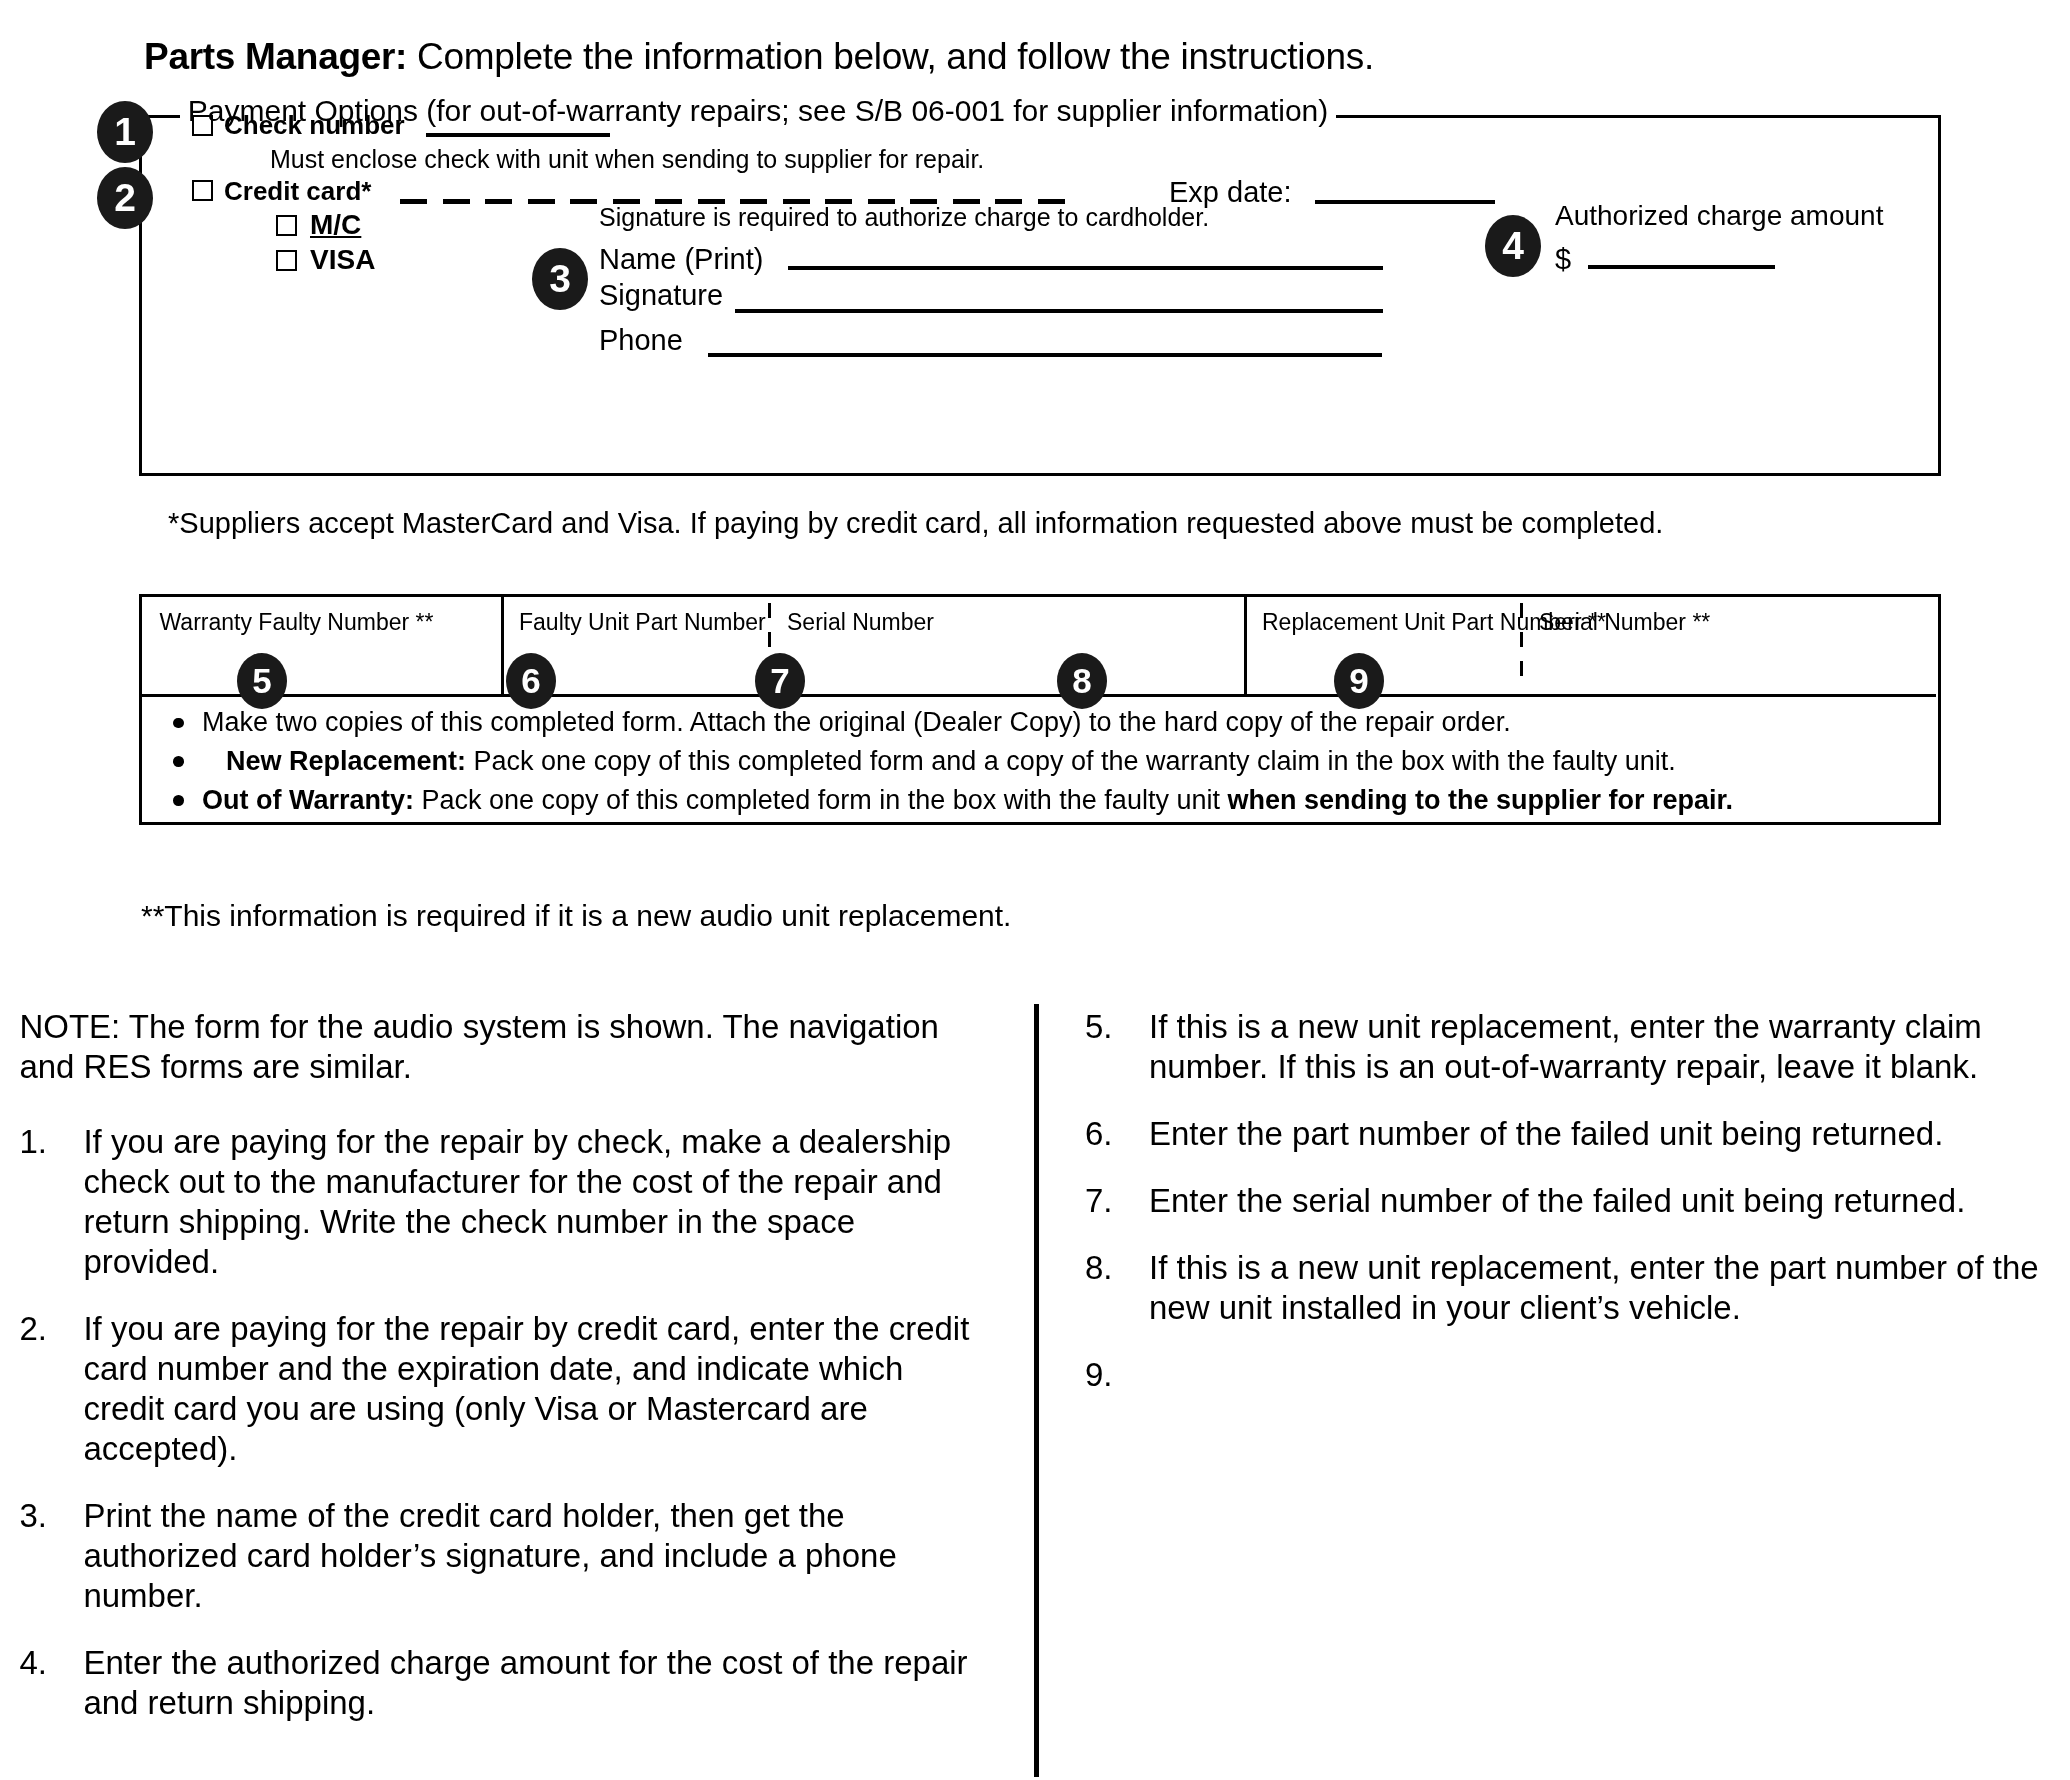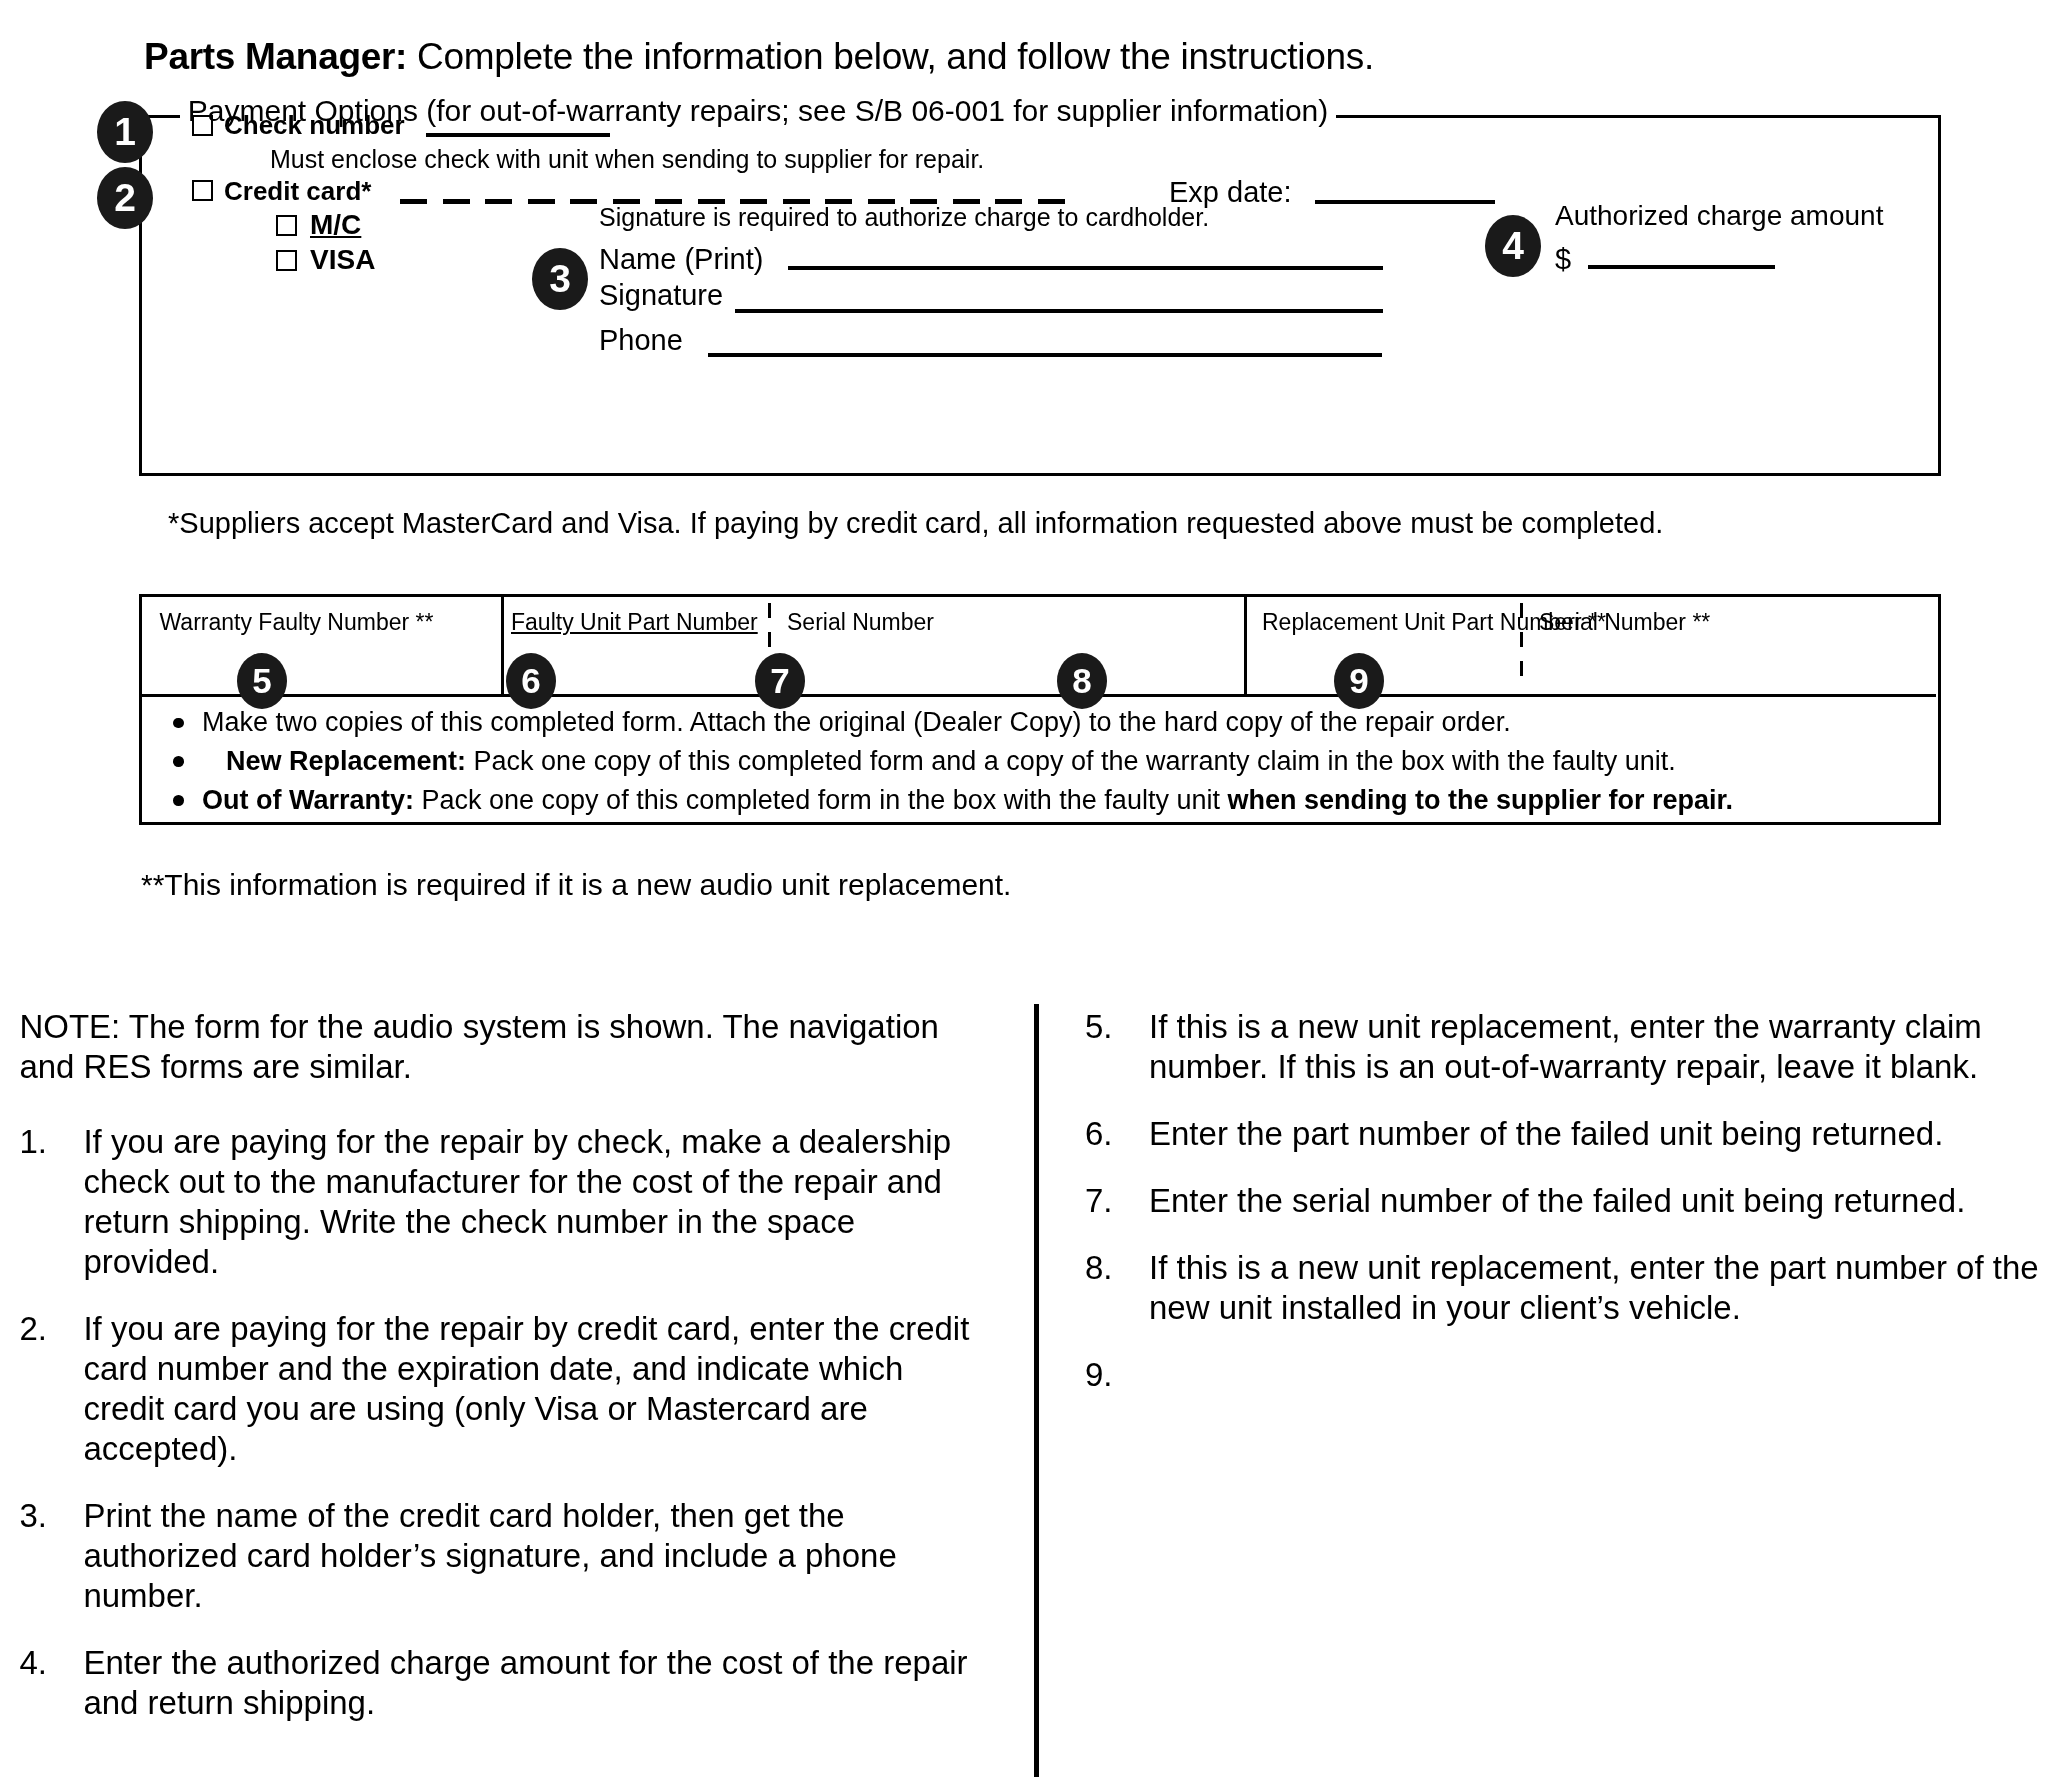--- a/index.html
+++ b/index.html
@@ -231,21 +231,21 @@
 
   <div class="abs tbl-vline" style="left:359px; top:0; height:97px;"></div>
   <div class="abs tbl-vline" style="left:1102px; top:0; height:97px;"></div>
 
   <div class="abs tbl-dashline" style="left:626px; top:5.8px; height:87px;"></div>
   <div class="abs tbl-dashline" style="left:1378px; top:5.8px; height:87px;"></div>
 
   <div class="abs tbl-hline" style="left:0; top:97px; width:1794px;"></div>
 
   <div class="abs col-head nowrap" style="left:17.5px; top:11.6px;">Warranty Faulty Number **</div>
-  <div class="abs col-head nowrap" style="left:369px; top:11.6px;text-decoration:underline;">Faulty Unit Part Number</div>
+  <div class="abs col-head nowrap" style="left:377px; top:11.6px;">Faulty Unit Part Number</div>
   <div class="abs col-head nowrap" style="left:645px; top:11.6px;">Serial Number</div>
   <div class="abs col-head nowrap" style="left:1120px; top:11.6px;">Replacement Unit Part Number **</div>
   <div class="abs col-head nowrap" style="left:1397px; top:11.6px;">Serial Number **</div>
 
   <div class="abs callout sm" style="left:95px; top:56px;">5</div>
   <div class="abs callout sm" style="left:364px; top:56px;">6</div>
   <div class="abs callout sm" style="left:613px; top:56px;">7</div>
   <div class="abs callout sm" style="left:915px; top:56px;">8</div>
   <div class="abs callout sm" style="left:1192px; top:56px;">9</div>
 
@@ -258,21 +258,21 @@
       <span class="bullet-dot"></span>
       <span style="font-weight:bold;margin-left:24px;">New Replacement:</span><span>  Pack one copy of this completed form and a copy of the warranty claim in the box with the faulty unit.</span>
     </div>
     <div class="bullet-line nowrap" style="position:relative; padding-left:29px;">
       <span class="bullet-dot"></span>
       <span style="font-weight:bold;">Out of Warranty:</span><span>  Pack one copy of this completed form in the box with the faulty unit </span><span style="font-weight:bold;">when sending to the supplier for repair.</span>
     </div>
   </div>
 </div>
 
-<div class="abs nowrap footnote" style="left:141px; top:868px; font-size:30px;">**This information is required if it is a new audio unit replacement.</div>
+<div class="abs nowrap footnote" style="left:141px; top:899px; font-size:30px;">**This information is required if it is a new audio unit replacement.</div>
 
 <div class="abs" id="col-divider"></div>
 
 <div class="abs instr-col" style="left:19.4px; top:1007px; width:951px;">
   <div class="instr-note">NOTE: The form for the audio system is shown. The navigation and RES forms are similar.</div>
   <div class="instr-item">
     <span class="instr-num">1.</span>
     <span>If you are paying for the repair by check, make a dealership check out to the manufacturer for the cost of the repair and return shipping. Write the check number in the space provided.</span>
   </div>
   <div class="instr-item">

